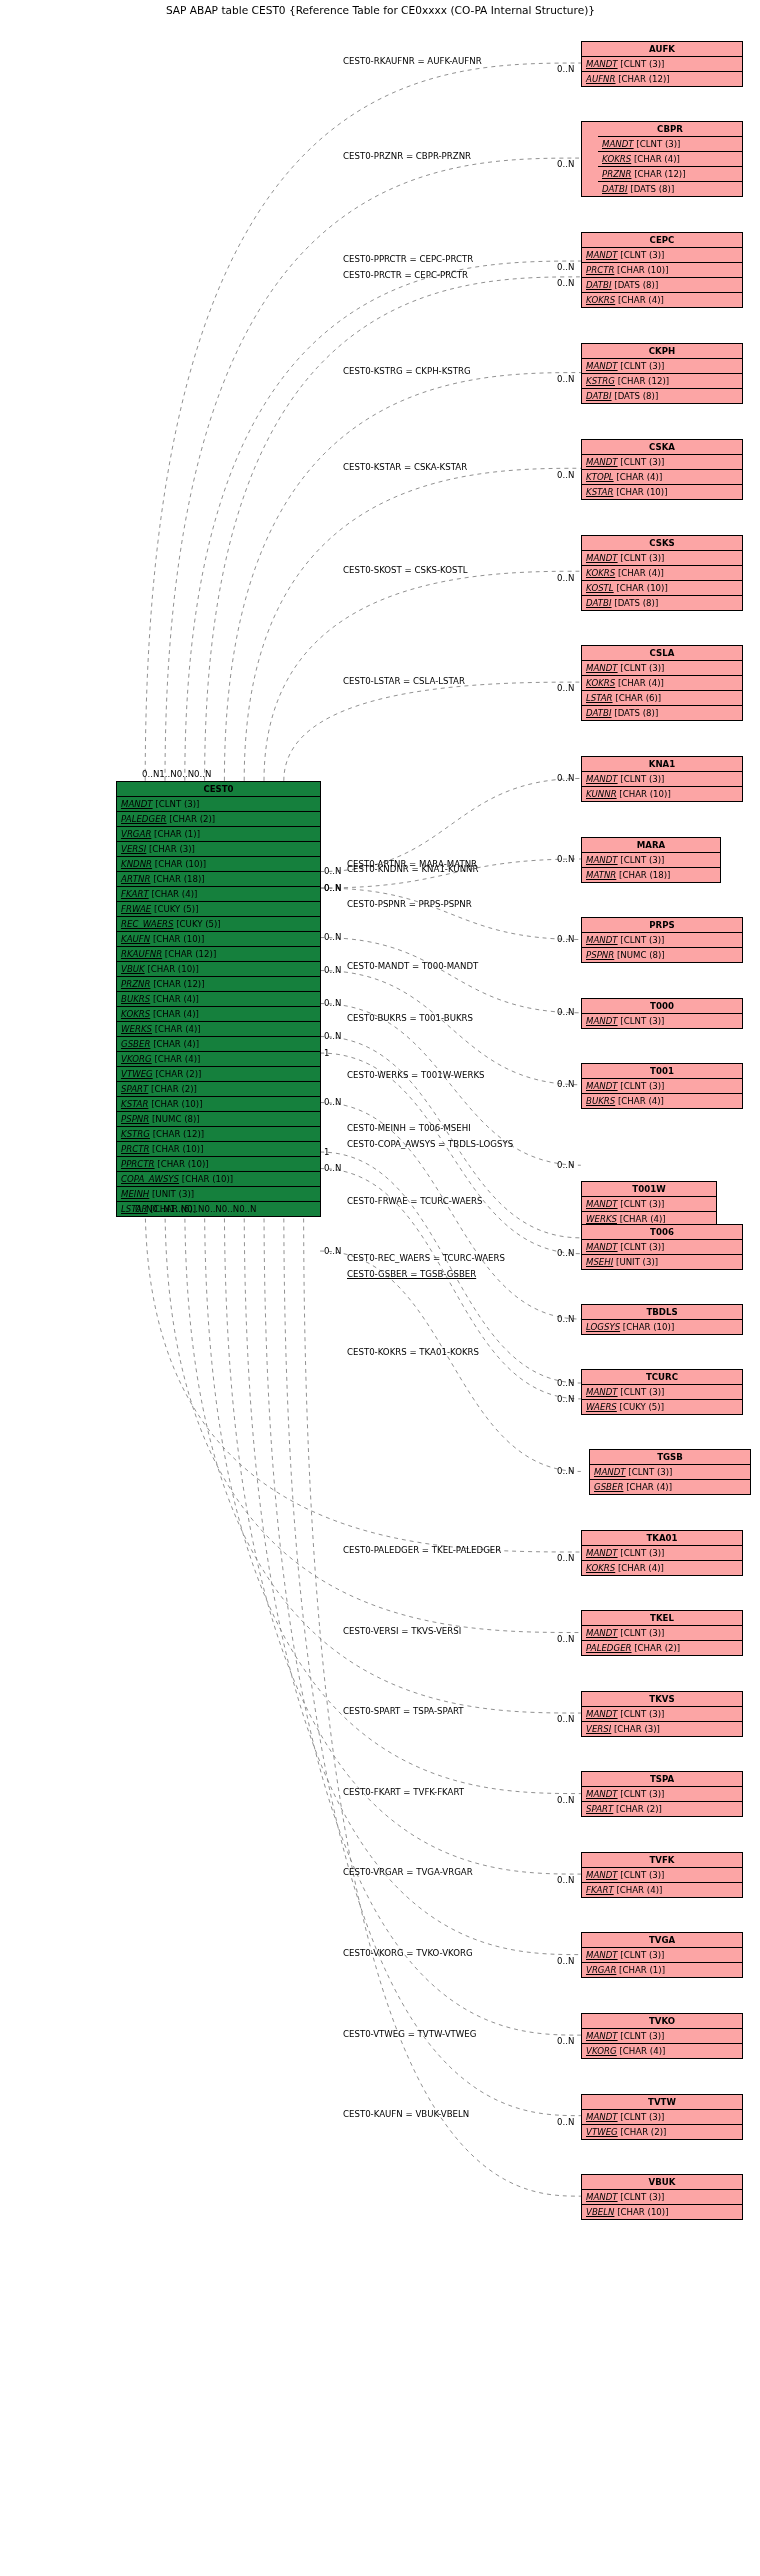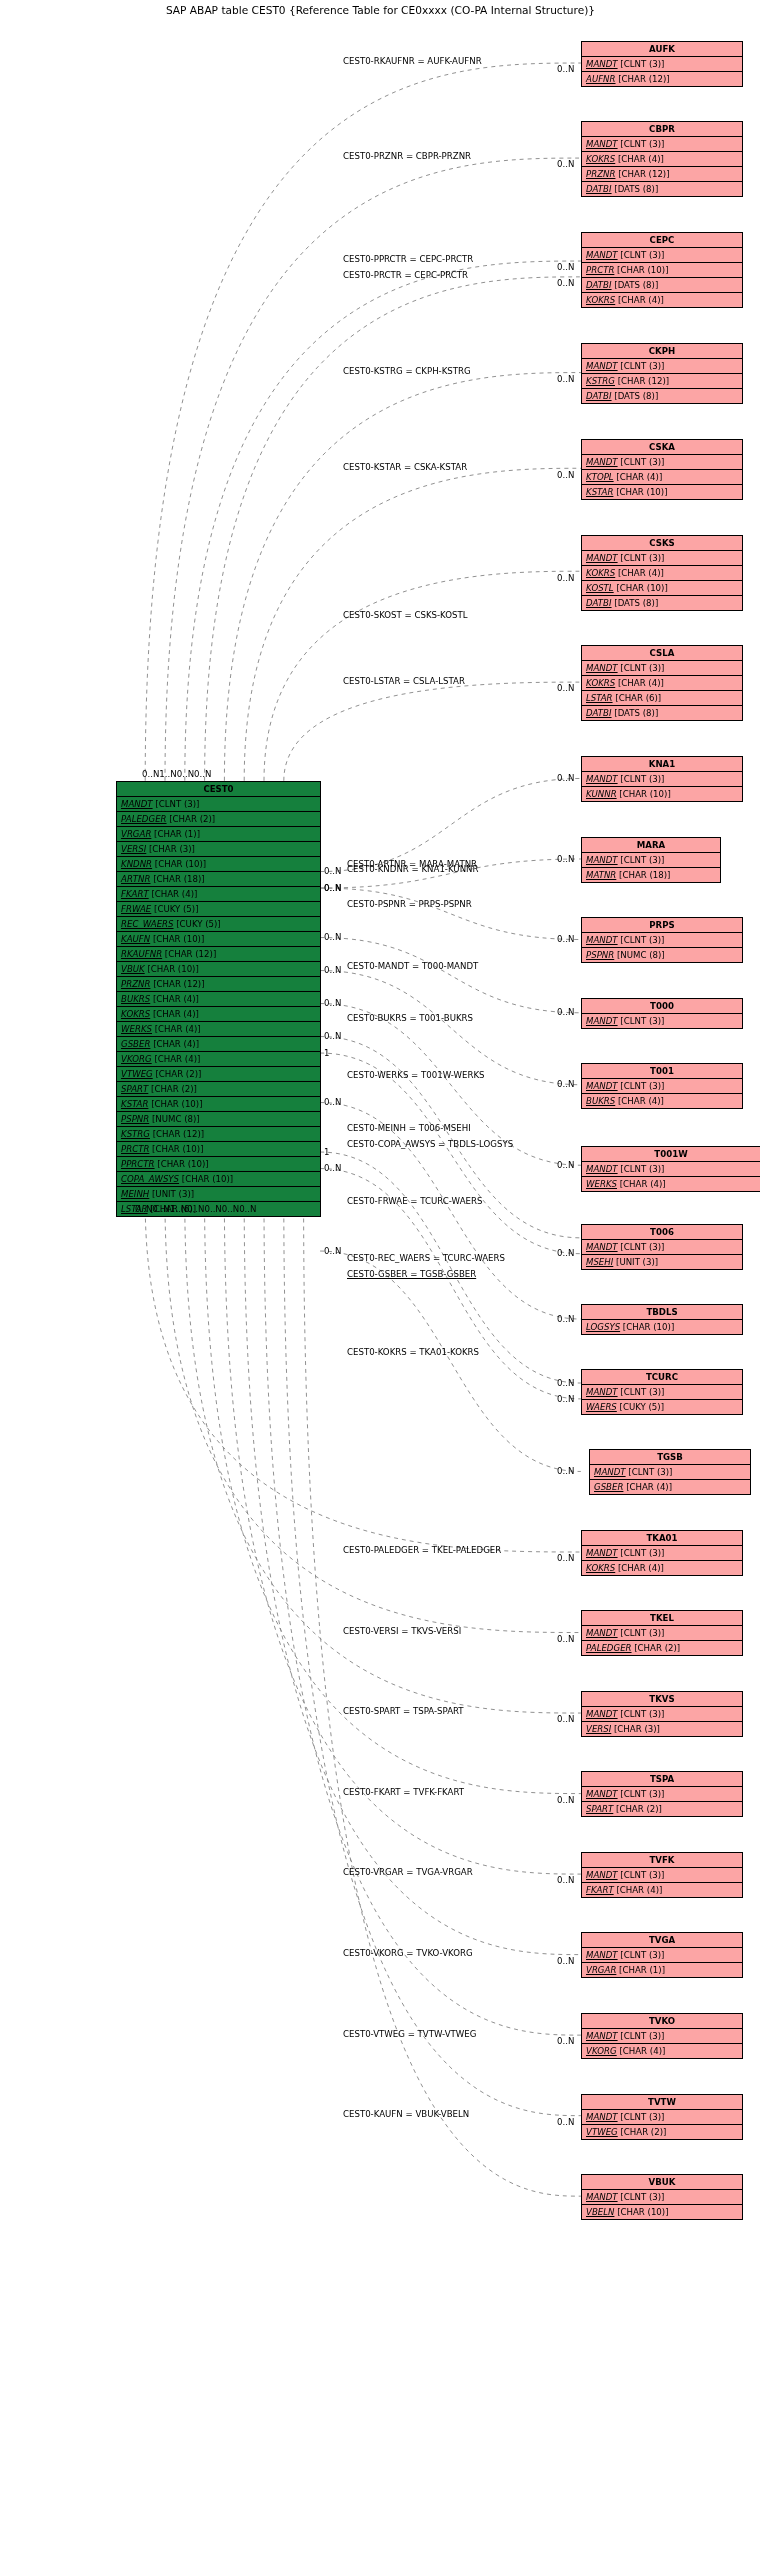--- a/index.html
+++ b/index.html
@@ -83,21 +83,21 @@
       <div class="row"><span class="key">MEINH</span> [UNIT (3)]</div>
       <div class="row"><span class="key">LSTAR</span> [CHAR (6)]</div>
     </div>
     <div class="card" style="left: 142px; top: 769px;">0..N1..N0..N0..N</div>
     <div class="card" style="left: 135px; top: 1204px;">0..N0..N1..N0..N0..N0..N0..N</div>
     <div class="tbl" style="left: 581px; top: 41px; width: 162px;">
       <div class="hdr">AUFK</div>
       <div class="row"><span class="key">MANDT</span> [CLNT (3)]</div>
       <div class="row"><span class="key">AUFNR</span> [CHAR (12)]</div>
     </div>
-    <div class="tbl" style="left: 581px; top: 121px; width: 162px;">
+    <div class="tbl" style="left: 581px; top: 121px; width: 162px; padding-left: 16px;">
       <div class="hdr">CBPR</div>
       <div class="row"><span class="key">MANDT</span> [CLNT (3)]</div>
       <div class="row"><span class="key">KOKRS</span> [CHAR (4)]</div>
       <div class="row"><span class="key">PRZNR</span> [CHAR (12)]</div>
       <div class="row"><span class="key">DATBI</span> [DATS (8)]</div>
     </div>
     <div class="tbl" style="left: 581px; top: 232px; width: 162px;">
       <div class="hdr">CEPC</div>
       <div class="row"><span class="key">MANDT</span> [CLNT (3)]</div>
       <div class="row"><span class="key">PRCTR</span> [CHAR (10)]</div>
@@ -147,21 +147,21 @@
     </div>
     <div class="tbl" style="left: 581px; top: 998px; width: 162px;">
       <div class="hdr">T000</div>
       <div class="row"><span class="key">MANDT</span> [CLNT (3)]</div>
     </div>
     <div class="tbl" style="left: 581px; top: 1063px; width: 162px;">
       <div class="hdr">T001</div>
       <div class="row"><span class="key">MANDT</span> [CLNT (3)]</div>
       <div class="row"><span class="key">BUKRS</span> [CHAR (4)]</div>
     </div>
-    <div class="tbl" style="left: 581px; top: 1146px; width: 180px;">
+    <div class="tbl" style="left: 581px; top: 1181px; width: 136px;">
       <div class="hdr">T001W</div>
       <div class="row"><span class="key">MANDT</span> [CLNT (3)]</div>
       <div class="row"><span class="key">WERKS</span> [CHAR (4)]</div>
     </div>
     <div class="tbl" style="left: 581px; top: 1224px; width: 162px;">
       <div class="hdr">T006</div>
       <div class="row"><span class="key">MANDT</span> [CLNT (3)]</div>
       <div class="row"><span class="key">MSEHI</span> [UNIT (3)]</div>
     </div>
     <div class="tbl" style="left: 581px; top: 1304px; width: 162px;">
@@ -228,21 +228,21 @@
     <div class="elabel" style="left: 343px; top: 151px;">CEST0-PRZNR = CBPR-PRZNR</div>
     <div class="card" style="left: 557px; top: 159px;">0..N</div>
     <div class="elabel" style="left: 343px; top: 254px;">CEST0-PPRCTR = CEPC-PRCTR</div>
     <div class="card" style="left: 557px; top: 262px;">0..N</div>
     <div class="elabel" style="left: 343px; top: 270px;">CEST0-PRCTR = CEPC-PRCTR</div>
     <div class="card" style="left: 557px; top: 278px;">0..N</div>
     <div class="elabel" style="left: 343px; top: 366px;">CEST0-KSTRG = CKPH-KSTRG</div>
     <div class="card" style="left: 557px; top: 374px;">0..N</div>
     <div class="elabel" style="left: 343px; top: 462px;">CEST0-KSTAR = CSKA-KSTAR</div>
     <div class="card" style="left: 557px; top: 470px;">0..N</div>
-    <div class="elabel" style="left: 343px; top: 565px; margin-top: 45px;">CEST0-SKOST = CSKS-KOSTL</div>
+    <div class="elabel" style="left: 343px; top: 565px;">CEST0-SKOST = CSKS-KOSTL</div>
     <div class="card" style="left: 557px; top: 573px;">0..N</div>
     <div class="elabel" style="left: 343px; top: 676px;">CEST0-LSTAR = CSLA-LSTAR</div>
     <div class="card" style="left: 557px; top: 683px;">0..N</div>
     <div class="elabel" style="left: 347px; top: 838px; margin-top: 26px;">CEST0-KNDNR = KNA1-KUNNR</div>
     <div class="card" style="left: 324px; top: 866px;">0..N</div>
     <div class="card" style="left: 557px; top: 773px;">0..N</div>
     <div class="elabel" style="left: 347px; top: 859px;">CEST0-ARTNR = MARA-MATNR</div>
     <div class="card" style="left: 324px; top: 883px;">0..N</div>
     <div class="card" style="left: 557px; top: 854px;">0..N</div>
     <div class="elabel" style="left: 347px; top: 899px;">CEST0-PSPNR = PRPS-PSPNR</div>

